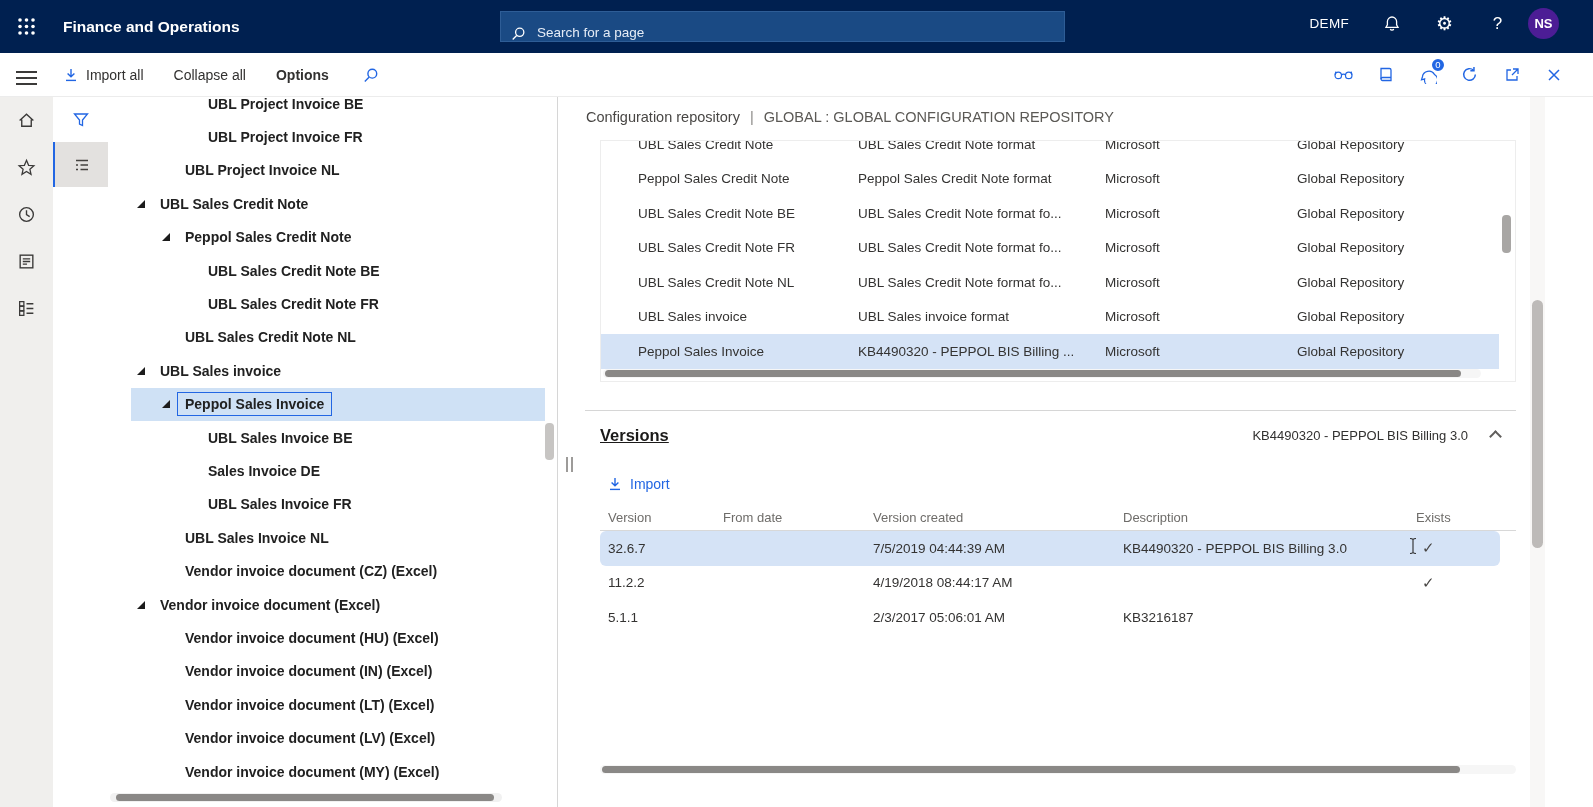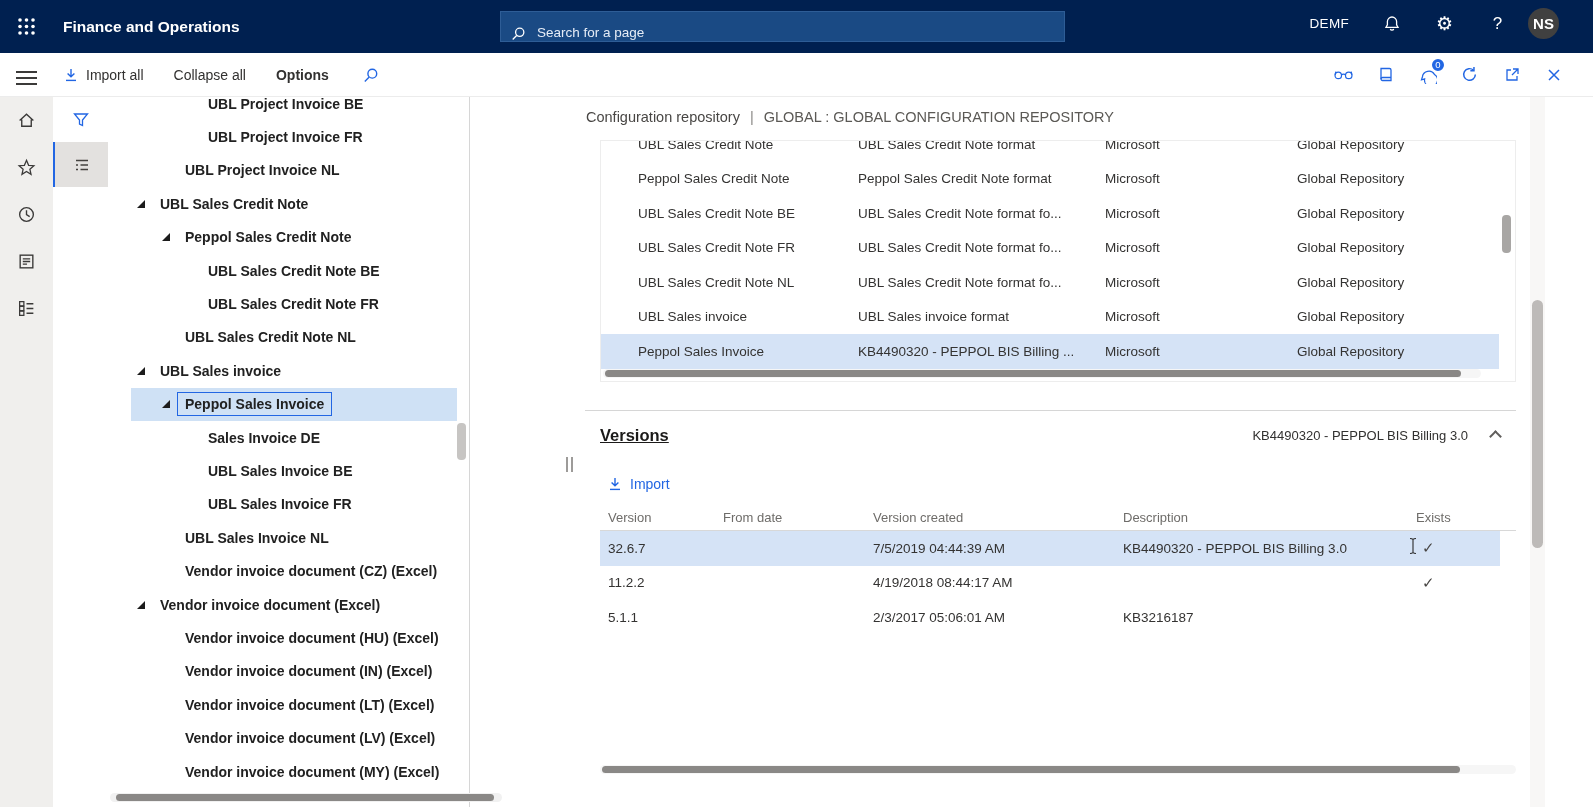--- a/index.html
+++ b/index.html
@@ -14,41 +14,41 @@
   
   .topbar { position:absolute; top:0; left:0; right:0; height:53px; background:#002050; display:flex; align-items:center; }
   .waffle { width:53px; height:53px; display:flex; align-items:center; justify-content:center; cursor:pointer; }
   .app-title { color:#fff; font-size:15.5px; font-weight:700; margin-left:10px; white-space:nowrap; }
   .search-box { position:absolute; left:500px; top:11px; width:565px; height:31px; background:#1a4a84; border:1px solid #2e5d96; display:flex; align-items:flex-end; padding:0 10px; }
   .search-box input { background:transparent; border:none; outline:none; color:#fff; font-size:13.5px; margin-left:9px; width:100%; font-family:inherit; }
   .search-box input::placeholder { color:#e6edf7; opacity:1; }
   .top-right { position:absolute; right:34px; top:0; height:47px; display:flex; align-items:center; color:#fff; }
   .company { font-size:13.5px; padding:0 16px; cursor:pointer; letter-spacing:.3px; }
   .t-icon { width:53px; height:53px; display:flex; align-items:center; justify-content:center; font-size:19px; cursor:pointer; color:#fff; }
-  .avatar { width:31px; height:31px; border-radius:50%; background:#404040; display:flex; align-items:center; justify-content:center; font-size:15px; font-weight:700; margin-left:4px; cursor:pointer; }
+  .avatar { width:31px; height:31px; border-radius:50%; background:#4c1d95; display:flex; align-items:center; justify-content:center; font-size:13px; font-weight:700; margin-left:4px; cursor:pointer; }
 
   
   .actionbar { position:absolute; top:53px; left:0; right:0; height:44px; background:#fff; border-bottom:1px solid #ececec; }
   .hamburger { position:absolute; left:16px; top:14px; width:21px; cursor:pointer; }
   .hamburger span { display:block; height:2px; background:#3b3a39; margin:4px 0; }
   .ab-left { position:absolute; left:64px; top:0; height:43px; display:flex; align-items:center; gap:30px; }
   .ab-btn { display:flex; align-items:center; gap:8px; font-size:14px; color:#323130; cursor:pointer; white-space:nowrap; }
   .ab-btn .blue { color:#2266E3; }
   .ab-btn.options { font-weight:600; }
   .ab-search { color:#2266E3; cursor:pointer; margin-left:4px; }
   .ab-right { position:absolute; right:30px; top:0; height:43px; display:flex; align-items:center; gap:23px; color:#2266E3; }
   .ab-icon { position:relative; cursor:pointer; display:flex; width:19px; justify-content:center; }
   .badge { position:absolute; top:-9px; right:-9px; background:#2266E3; color:#fff; font-size:9.5px; width:16px; height:16px; border-radius:50%; display:flex; align-items:center; justify-content:center; border:2px solid #fff; }
 
   
   .rail { position:absolute; left:0; top:97px; bottom:0; width:53px; background:#f0efed; }
   .rail-btn { height:47px; display:flex; align-items:center; justify-content:center; color:#3b3a39; cursor:pointer; font-size:19px; }
 
   
-  .tree-panel { position:absolute; left:53px; top:97px; bottom:0; width:417px; background:#fff; border-right:1px solid #d6d6d6; }
+  .tree-panel { position:absolute; left:53px; top:97px; bottom:0; width:505px; background:#fff; border-right:1px solid #d6d6d6; }
   .tool-strip { position:absolute; left:0; top:0; width:55px; bottom:0; }
   .strip-filter { height:45px; display:flex; align-items:center; justify-content:center; color:#2266E3; cursor:pointer; }
   .strip-active { height:45px; background:#e3e1df; border-left:2px solid #2266E3; display:flex; align-items:center; justify-content:center; color:#44423f; cursor:pointer; }
   .tree-scroll { position:absolute; left:55px; right:12px; top:0; bottom:16px; overflow:hidden; }
   .tree-rows { margin-top:-10px; }
   .trow { display:flex; align-items:center; height:33.4px; font-size:14px; font-weight:600; color:#212121; cursor:pointer; white-space:nowrap; }
   .lv0 { padding-left:52px; } .lv1 { padding-left:77px; } .lv2 { padding-left:100px; }
   .tri-row.lv0 { padding-left:29px; } .tri-row.lv1 { padding-left:54px; }
   .tri { width:0; height:0; border-left:8px solid transparent; border-bottom:8px solid #1c1c1c; margin-right:15px; flex:none; }
   .trow.sel { background:linear-gradient(to right, transparent 23px, #cfe1f5 23px); }
@@ -79,21 +79,21 @@
 
   .versions { position:absolute; left:0; top:313px; width:931px; }
   .v-header { height:50px; border-top:1px solid #d6d6d6; position:relative; display:flex; align-items:center; }
   .v-title { font-size:16.5px; font-weight:700; color:#1b1a19; margin-left:15px;text-decoration:underline; }
   .v-ref { position:absolute; right:48px; font-size:13px; color:#323130; }
   .v-chevron { position:absolute; right:16px; top:21px; width:9px; height:9px; border-left:2px solid #605e5c; border-top:2px solid #605e5c; transform:rotate(45deg); cursor:pointer; }
   .v-import { position:absolute; left:23px; top:66px; display:flex; align-items:center; gap:8px; color:#2266E3; font-size:14px; cursor:pointer; }
   .v-table { position:absolute; left:15px; top:95px; width:916px; }
   .v-head { display:grid; grid-template-columns:115px 150px 250px 293px 1fr; padding-left:8px; height:26px; align-items:center; font-size:13px; color:#6e6c69; border-bottom:1px solid #d8d8d8; }
   .v-row { display:grid; grid-template-columns:115px 150px 250px 293px 1fr; padding-left:8px; height:34.6px; align-items:center; font-size:13.5px; color:#343332; width:calc(100% - 16px); cursor:pointer; }
-  .v-row.sel { background:#d5e3f6; }
+  .v-row.sel { background:#d5e3f6;border-radius:6px; }
   .v-check { font-size:15px; color:#484644; padding-left:6px; }
   .v-hscroll { position:absolute; left:15px; top:668px; width:916px; height:9px; background:#f6f6f6; border-radius:5px; }
   .v-hscroll i { position:absolute; left:2px; top:1px; width:858px; height:7px; background:#8a8886; border-radius:4px; display:block; cursor:pointer; }
 
   .page-scroll { position:absolute; left:945px; top:0; bottom:0; width:15px; background:#f8f7f6; }
   .page-scroll i { position:absolute; left:2px; top:203px; width:11px; height:248px; background:#bdbab8; border-radius:6px; display:block; cursor:pointer; }
 
   .cursor { position:absolute; left:823px; top:440px; }
 </style>
 </head>
@@ -293,24 +293,24 @@
         </div>
       <div class="trow lv0 tri-row">
           <span class="tri"></span>
           <span class="tlabel">UBL Sales invoice</span>
         </div>
       <div class="trow lv1 tri-row sel">
           <span class="tri"></span>
           <span class="tlabel sel-label">Peppol Sales Invoice</span>
         </div>
       <div class="trow lv2">
+          <span class="tlabel">UBL Sales Invoice BE</span>
+        </div>
+      <div class="trow lv2">
           <span class="tlabel">Sales Invoice DE</span>
-        </div>
-      <div class="trow lv2">
-          <span class="tlabel">UBL Sales Invoice BE</span>
         </div>
       <div class="trow lv2">
           <span class="tlabel">UBL Sales Invoice FR</span>
         </div>
       <div class="trow lv1">
           <span class="tlabel">UBL Sales Invoice NL</span>
         </div>
       <div class="trow lv1">
           <span class="tlabel">Vendor invoice document (CZ) (Excel)</span>
         </div>

